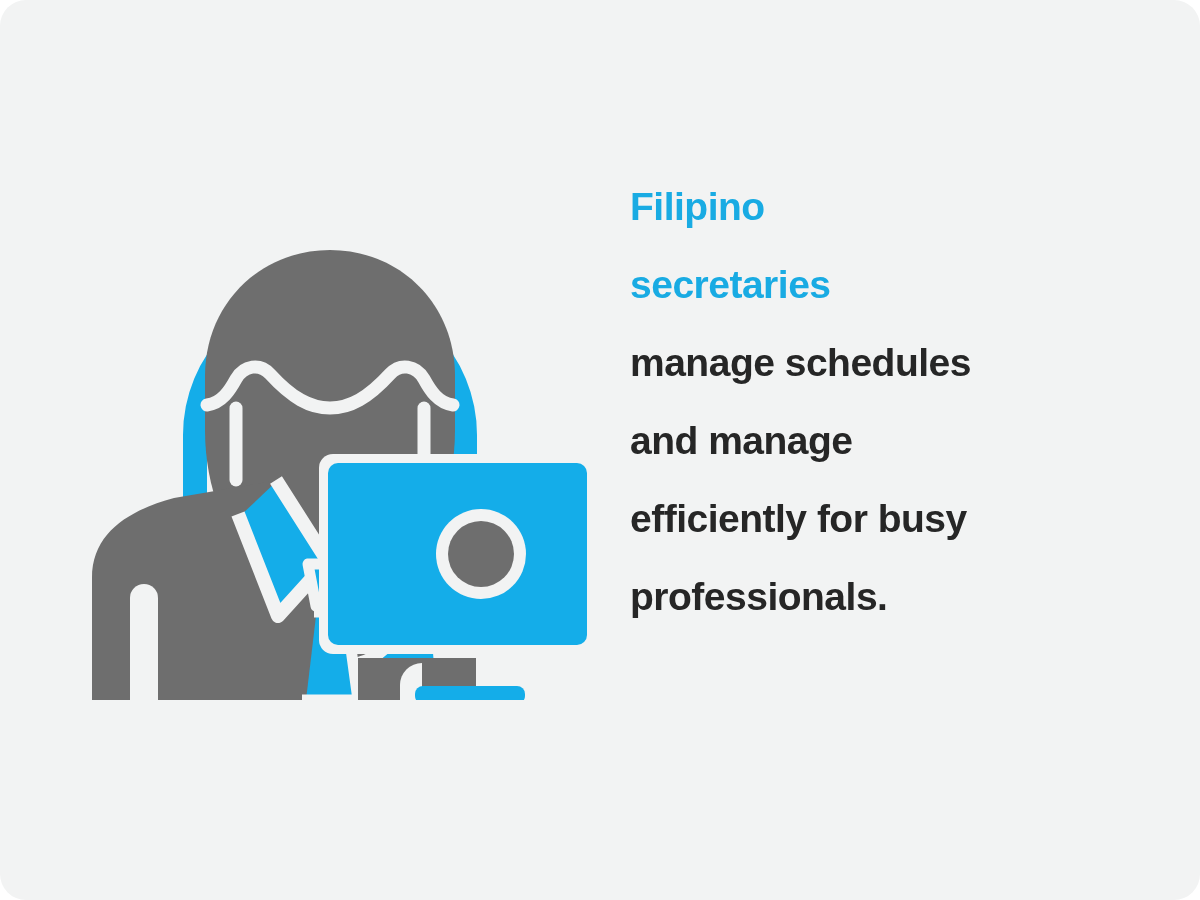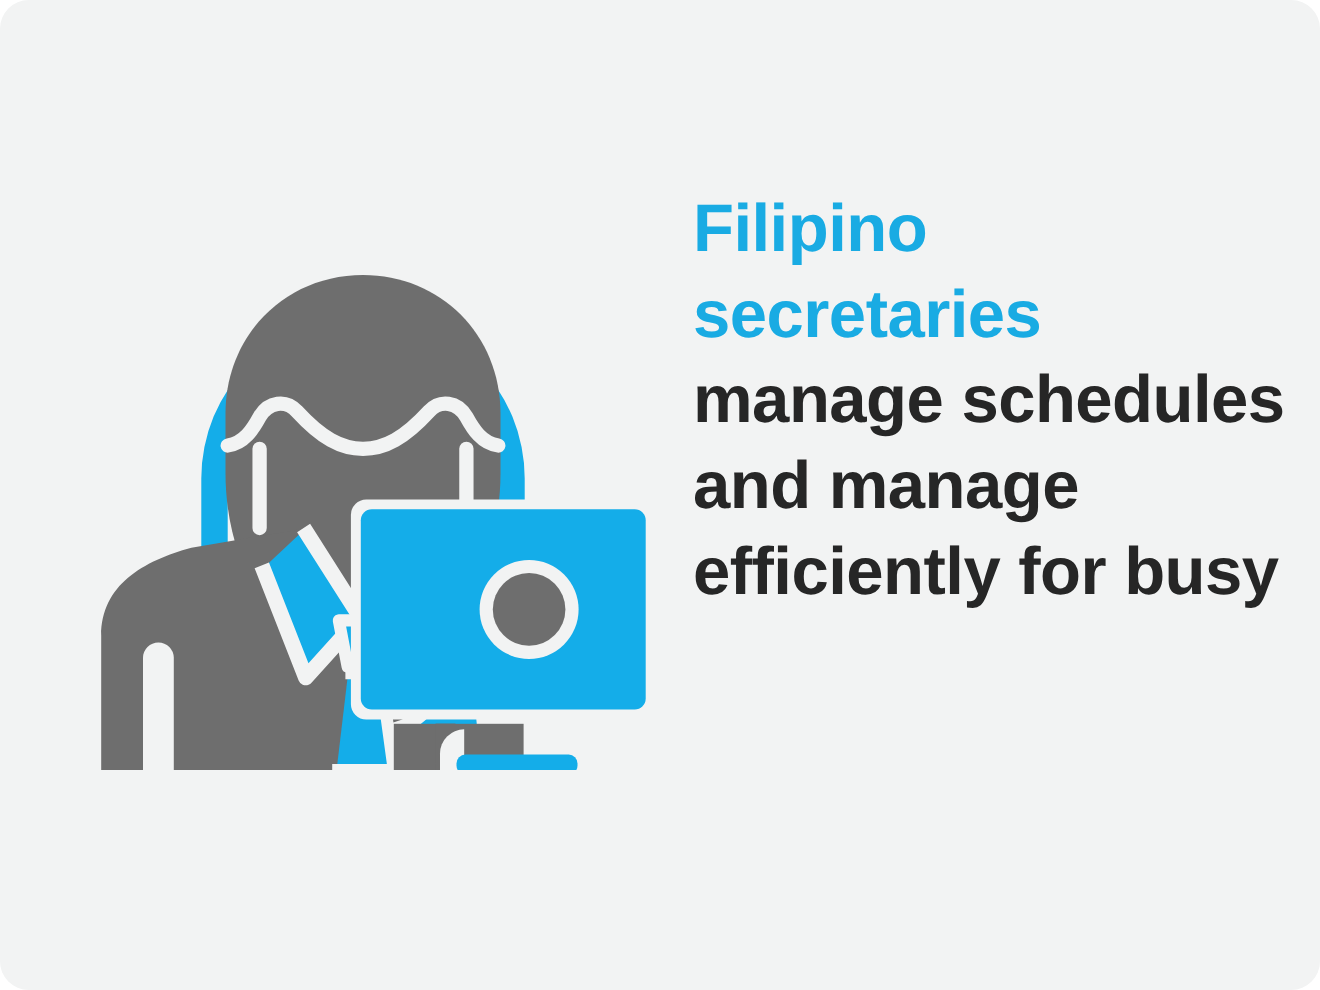--- a/index.html
+++ b/index.html
@@ -42,21 +42,21 @@
   }
 
   
   .copy-block {
     position: absolute;
     left: 630px;
     top: 168px;
     width: 510px;
   }
   .copy-line {
-    font-size: 61px;
+    font-size: 39px;
     line-height: 78px;
     letter-spacing: -0.5px;
     white-space: nowrap;
   }
   .copy-line.lead {
     color: #19abe3;
     font-weight: bold;
   }
   .copy-line.body {
     color: #262626;
@@ -183,15 +183,16 @@
 
     </svg>
   </div>
 
   <div class="copy-block">
     <div class="copy-line lead">Filipino</div>
     <div class="copy-line lead">secretaries</div>
     <div class="copy-line body">manage schedules</div>
     <div class="copy-line body">and manage</div>
     <div class="copy-line body">efficiently for busy</div>
+    <div class="copy-line body">professionals.</div>
   </div>
 
 </div>
 
 </body></html>

